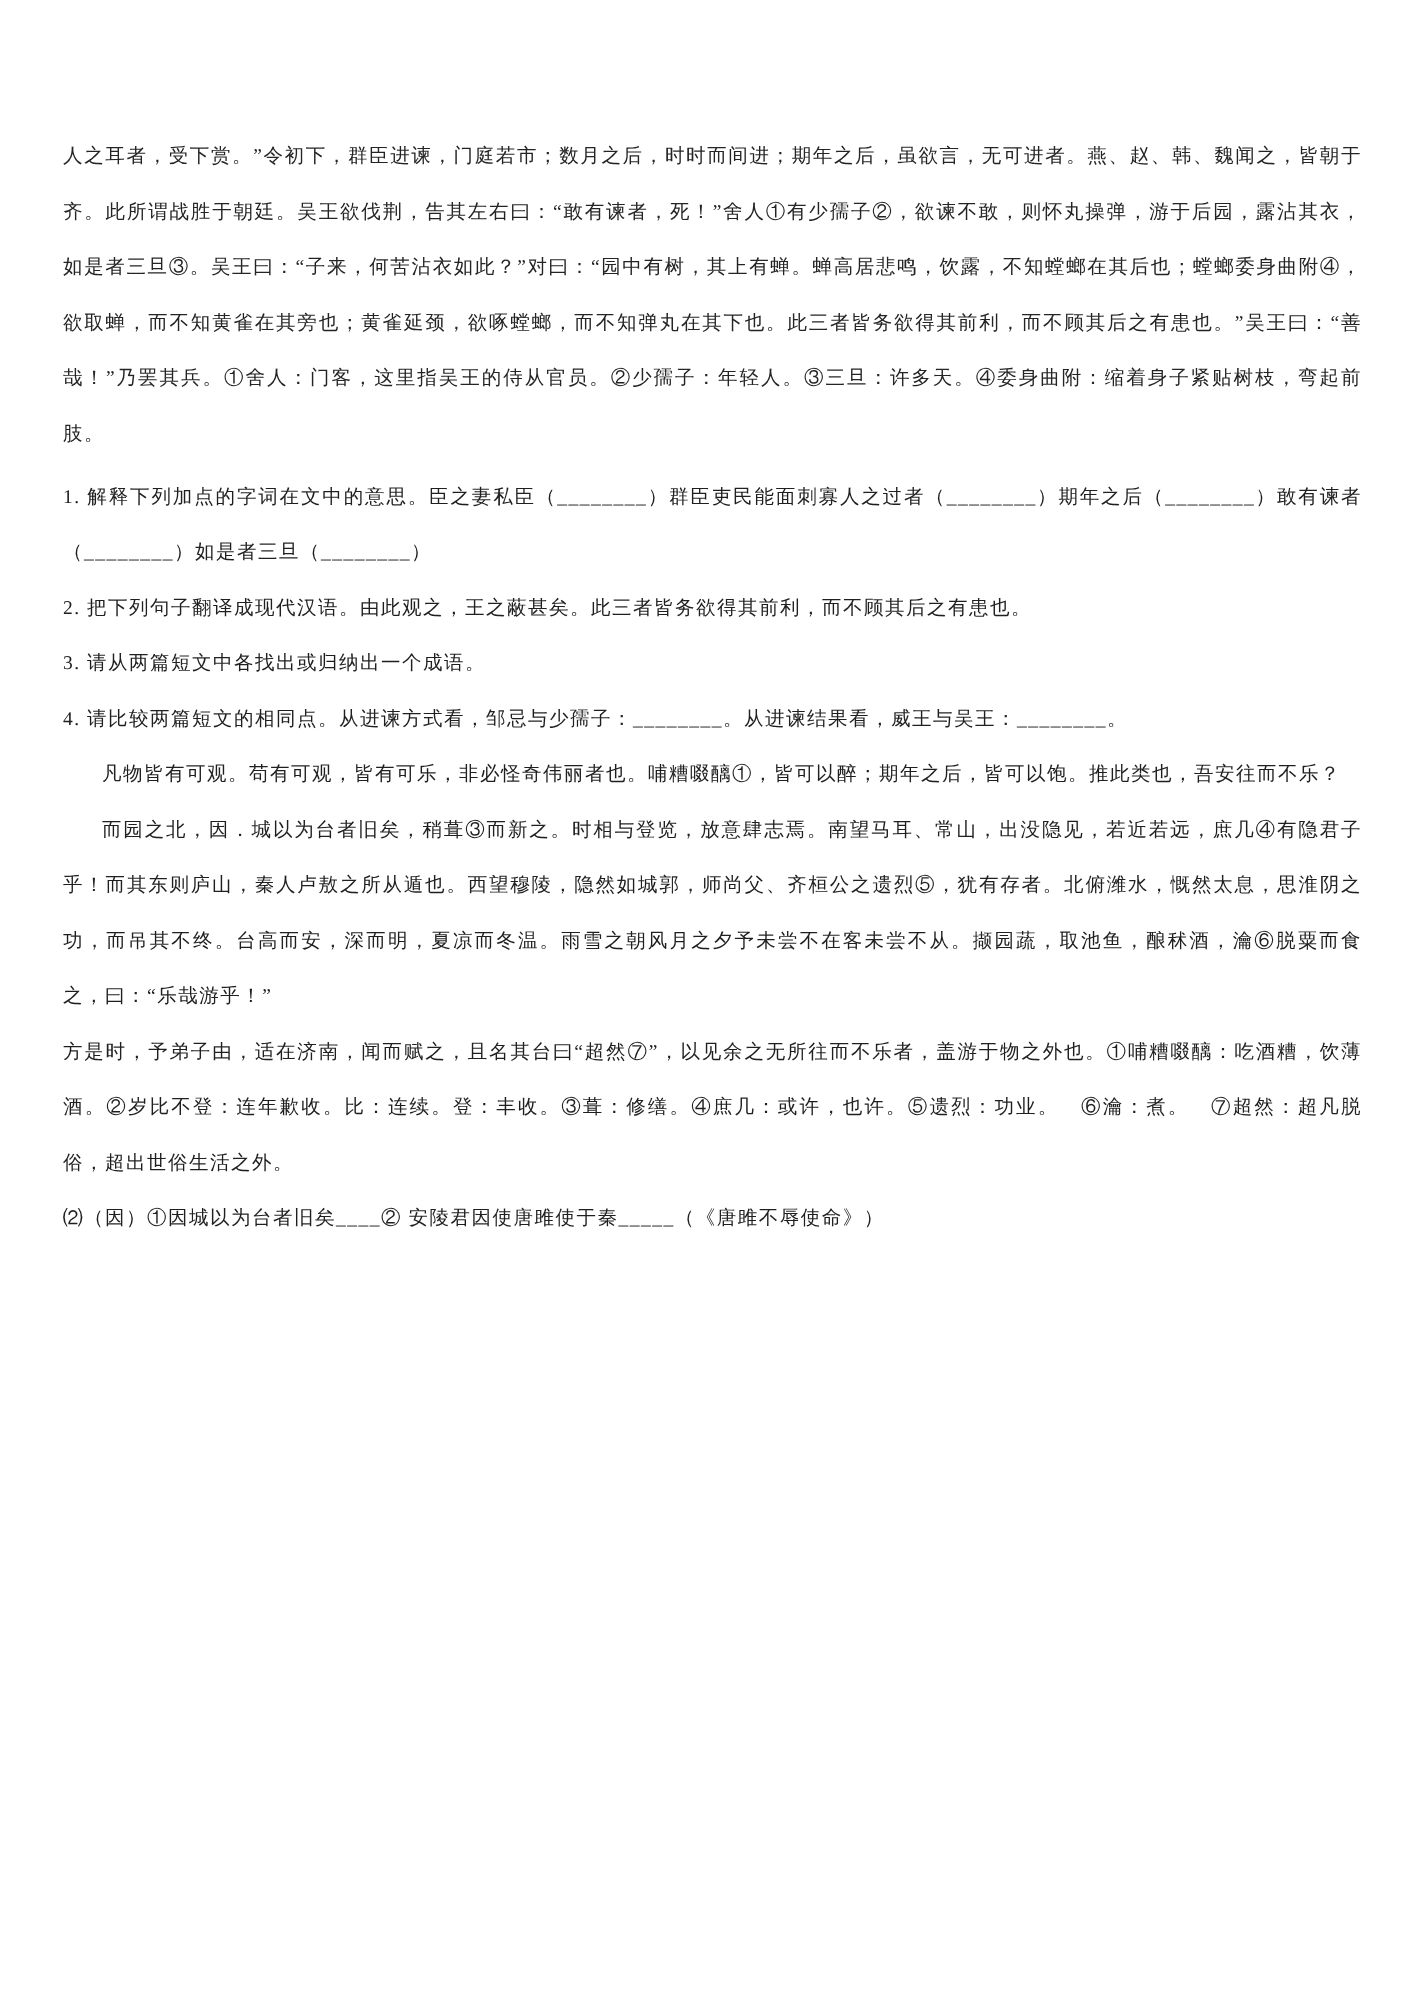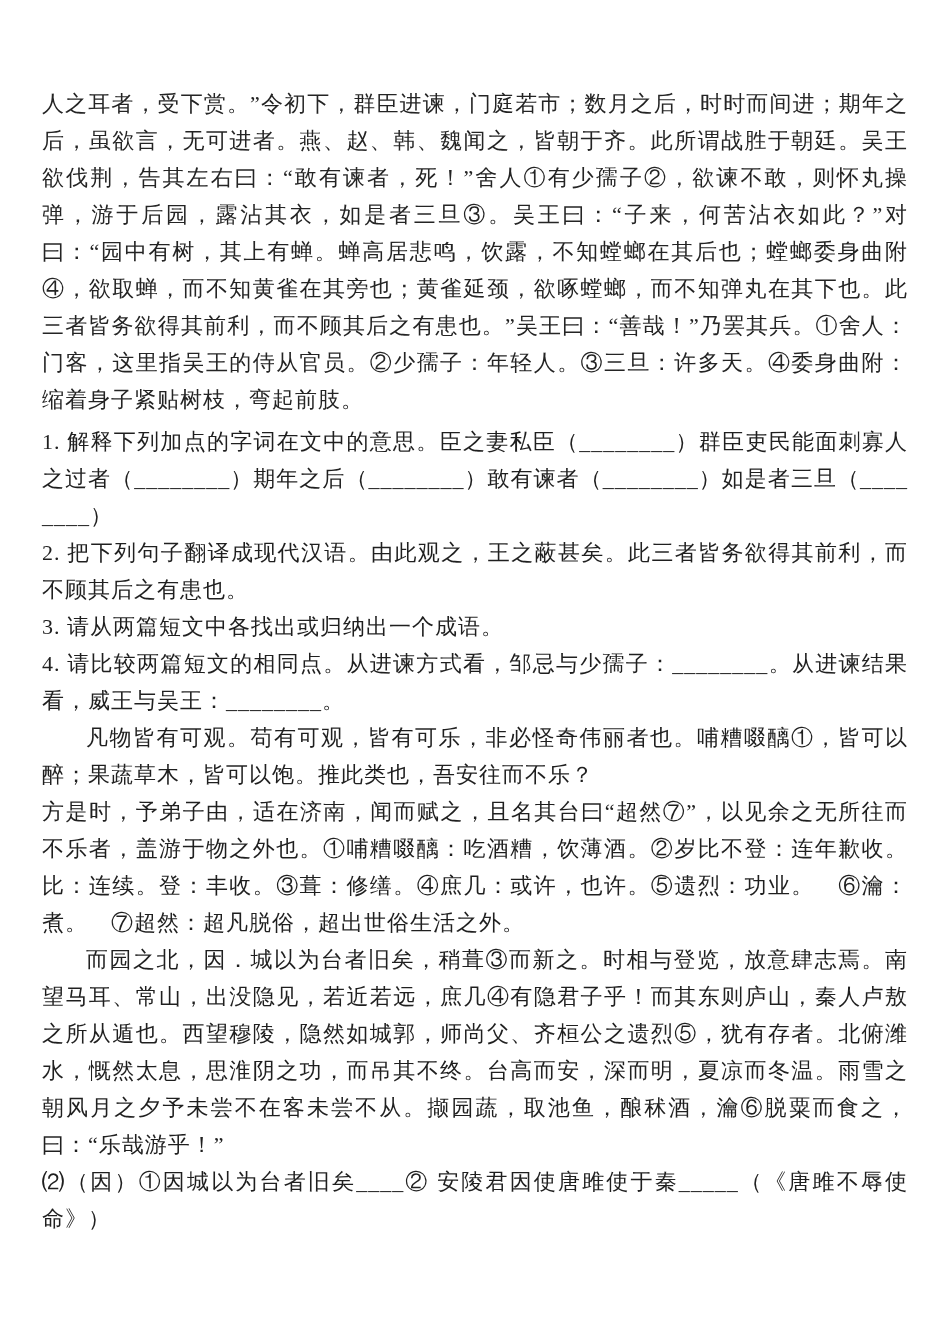--- a/index.html
+++ b/index.html
@@ -16,21 +16,21 @@
   }
   .page {
     box-sizing: border-box;
     width: 950px;
     height: 1344px;
     padding: 85px 42px 0 42px;
     background: #ffffff;
   }
   .para {
     margin: 0;
-    font-size: 22px;
+    font-size: 13px;
     line-height: 37px;
     letter-spacing: 1px;
     text-align: justify;
     text-justify: inter-ideograph;
     word-break: break-all;
   }
   .indent {
     text-indent: 2em;
   }
   .kai {
@@ -53,24 +53,24 @@
   <p class="para">2. 把下列句子翻译成现代汉语。由此观之，王之蔽甚矣。此三者皆务欲得其前利，而不顾其后之有患也。</p>
 
   <p class="para">3. 请从两篇短文中各找出或归纳出一个成语。</p>
 
 
   <p class="para">4. 请比较两篇短文的相同点。从进谏方式看，邹忌与少孺子：________。从进谏结果看，威王与吴王：________。</p>
 
 
 
 
-  <p class="para indent">凡物皆有可观。苟有可观，皆有可乐，非必怪奇伟丽者也。哺糟啜醨①，皆可以醉；果蔬草木，皆可以饱。推此类也，吾安往而不乐？</p>
+  <p class="para indent">凡物皆有可观。苟有可观，皆有可乐，非必怪奇伟丽者也。哺糟啜醨①，皆可以醉；期年之后，皆可以饱。推此类也，吾安往而不乐？</p>
 
 
+  <p class="para indent">而园之北，因．城以为台者旧矣，稍葺③而新之。时相与登览，放意肆志焉。南望马耳、常山，出没隐见，若近若远，庶几④有隐君子乎！而其东则庐山，秦人卢敖之所从遁也。西望穆陵，隐然如城郭，师尚父、齐桓公之遗烈⑤，犹有存者。北俯潍水，慨然太息，思淮阴之功，而吊其不终。台高而安，深而明，夏凉而冬温。雨雪之朝风月之夕予未尝不在客未尝不从。撷园蔬，取池鱼，酿秫酒，瀹⑥脱粟而食之，曰：“乐哉游乎！”</p>
+
   <p class="para">方是时，予弟子由，适在济南，闻而赋之，且名其台曰“超然⑦”，以见余之无所往而不乐者，盖游于物之外也。①哺糟啜醨：吃酒糟，饮薄酒。②岁比不登：连年歉收。比：连续。登：丰收。③葺：修缮。④庶几：或许，也许。⑤遗烈：功业。　⑥瀹：煮。　⑦超然：超凡脱俗，超出世俗生活之外。</p>
-
-  <p class="para indent">而园之北，因．城以为台者旧矣，稍葺③而新之。时相与登览，放意肆志焉。南望马耳、常山，出没隐见，若近若远，庶几④有隐君子乎！而其东则庐山，秦人卢敖之所从遁也。西望穆陵，隐然如城郭，师尚父、齐桓公之遗烈⑤，犹有存者。北俯潍水，慨然太息，思淮阴之功，而吊其不终。台高而安，深而明，夏凉而冬温。雨雪之朝风月之夕予未尝不在客未尝不从。撷园蔬，取池鱼，酿秫酒，瀹⑥脱粟而食之，曰：“乐哉游乎！”</p>
 
 
 
   <p class="para">⑵（因）①因城以为台者旧矣____② 安陵君因使唐雎使于秦_____（《唐雎不辱使命》）</p>
 
 </div>
 
 </body></html>

